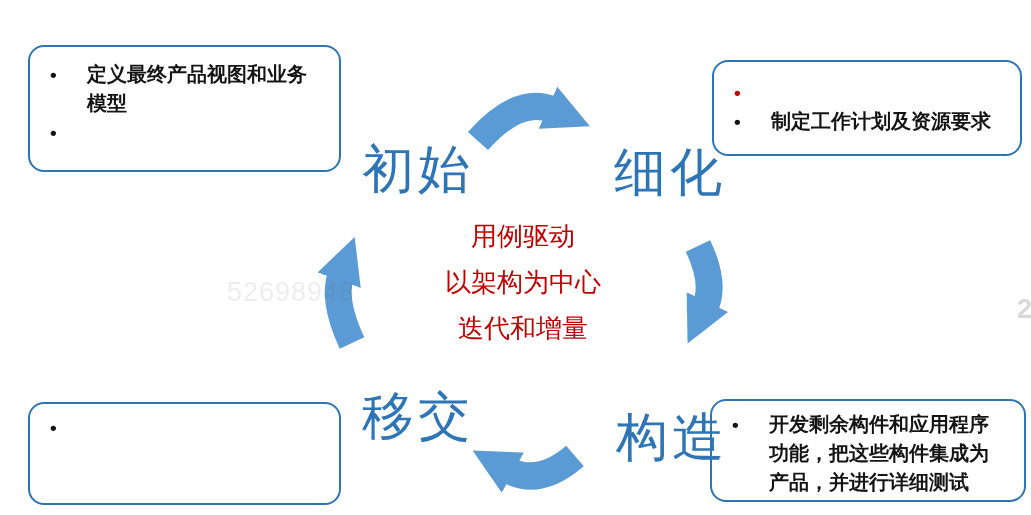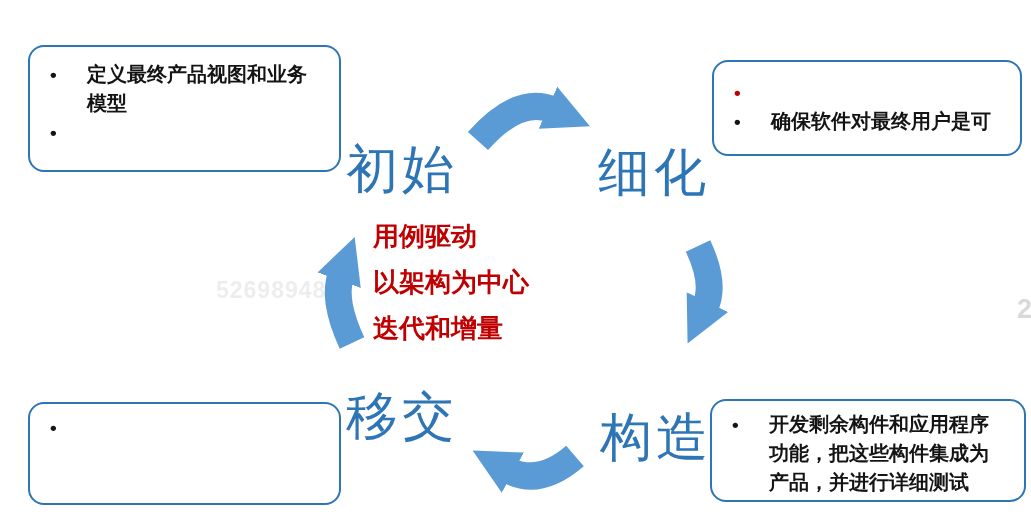--- a/index.html
+++ b/index.html
@@ -37,34 +37,36 @@
   .bullet.red .dot, .bullet.red .bt{color:#C00000;}
 
   .phase{
     position:absolute;
     color:#2E75B6;
     font-size:52px;
     line-height:1;
     letter-spacing:4px;
     font-weight:400;
     white-space:nowrap;
+    margin-left:16px;
   }
 
   #center-lines{
     position:absolute;
     left:373px;top:222px;width:300px;
+    text-align:center;
     color:#C00000;
-    font-weight:700;
+    font-weight:400;
     font-size:26px;
   }
   #center-lines .cl{line-height:28px;margin-bottom:18px;white-space:nowrap;}
 
   #watermark{
-    position:absolute;left:216px;top:277px;
-    font-size:23px;font-weight:700;letter-spacing:1px;
+    position:absolute;left:227px;top:277px;
+    font-size:27px;font-weight:400;letter-spacing:1px;
     color:rgba(80,80,80,0.10);
     white-space:nowrap;
   }
   #pagenum{
     position:absolute;left:1017px;top:294px;
     font-size:27px;font-weight:700;
     color:#d9d9d9;
   }
 </style>
 </head>
@@ -94,21 +96,21 @@
       <span class="dot">•</span>
     </div>
   </div>
 
   <div class="box" style="left:712px;top:60px;width:310px;height:96px;padding-top:16px;">
     <div class="bullet red">
       <span class="dot">•</span>
     </div>
     <div class="bullet">
       <span class="dot">•</span>
-      <span class="bt">确保软件对最终用户是可</span>
+      <span class="bt">制定工作计划及资源要求</span>
     </div>
   </div>
 
   <div class="box" style="left:28px;top:402px;width:313px;height:103px;padding-top:9px;">
     <div class="bullet">
       <span class="dot">•</span>
     </div>
   </div>
 
   <div class="box" style="left:710px;top:399px;width:316px;height:103px;padding-top:9px;">

